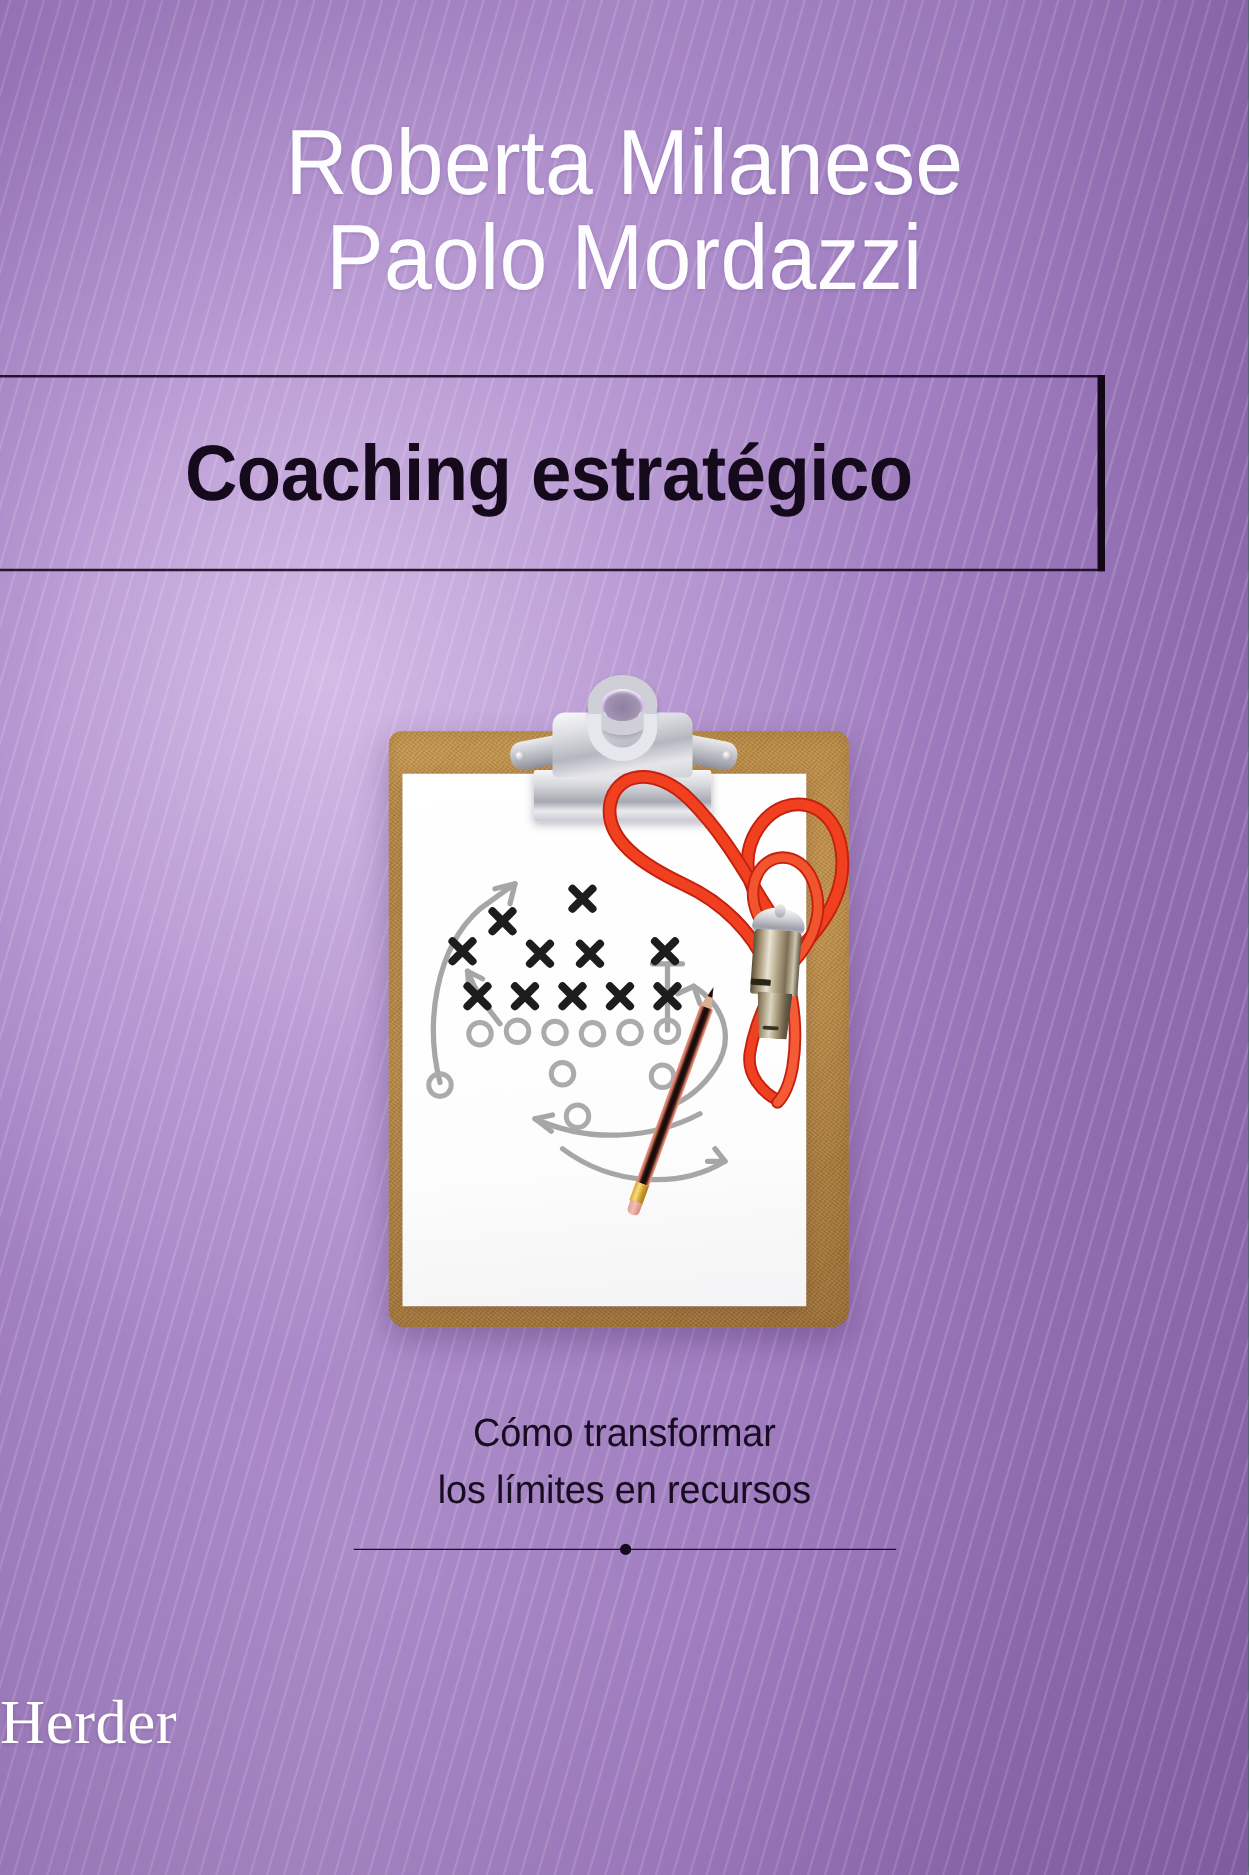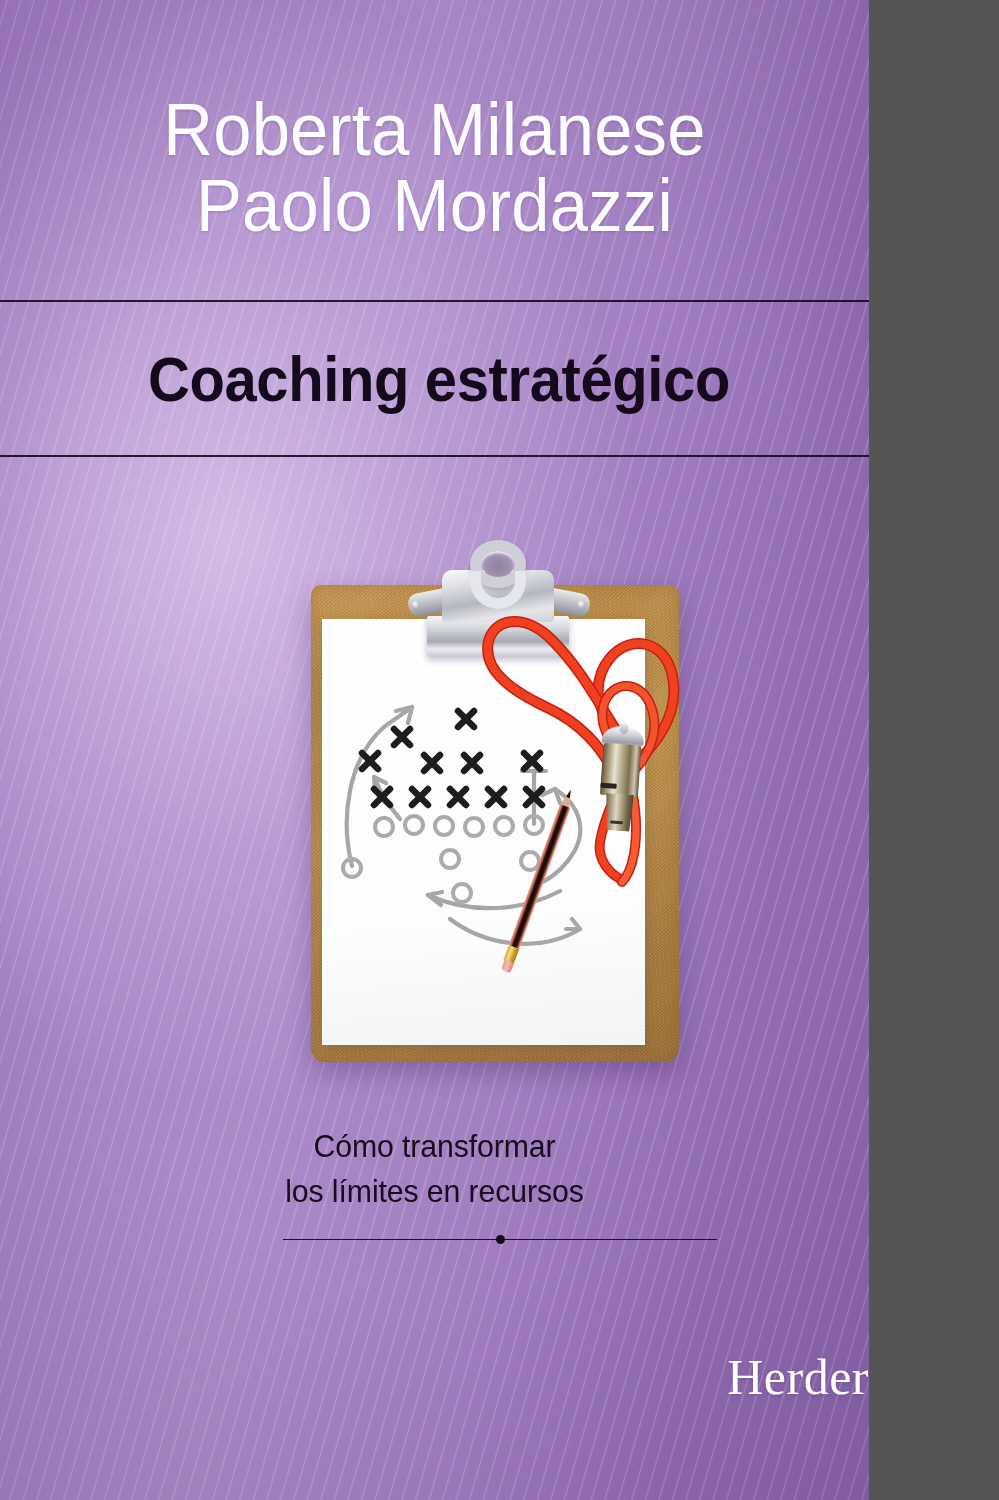--- a/index.html
+++ b/index.html
@@ -6,21 +6,21 @@
     margin: 0;
     padding: 0;
     background: #555;
   }
   body {
     font-family: "Liberation Sans", sans-serif;
   }
 
   .cover {
     position: relative;
-    width: 869px;
+    width: 999px;
     height: 1500px;
     overflow: hidden;
     background: #15803d;
   }
 
   
   .bg-base {
     position: absolute;
     inset: 0;
     background:
@@ -358,21 +358,21 @@
     height: 9px;
     border-radius: 50%;
     background: #150a1e;
   }
 
   
   .publisher {
     position: absolute;
     left: 0; right: 0;
     top: 1348px;
-    text-align: right;
+    text-align: left;
     color: #ffffff;
     font-family: "Liberation Serif", serif;
     font-weight: 400;
     font-size: 50px;
     letter-spacing: 0.5px;
     text-shadow: 0 1px 3px rgba(70,35,100,0.25);
   }
 </style>
 </head>
 <body>

